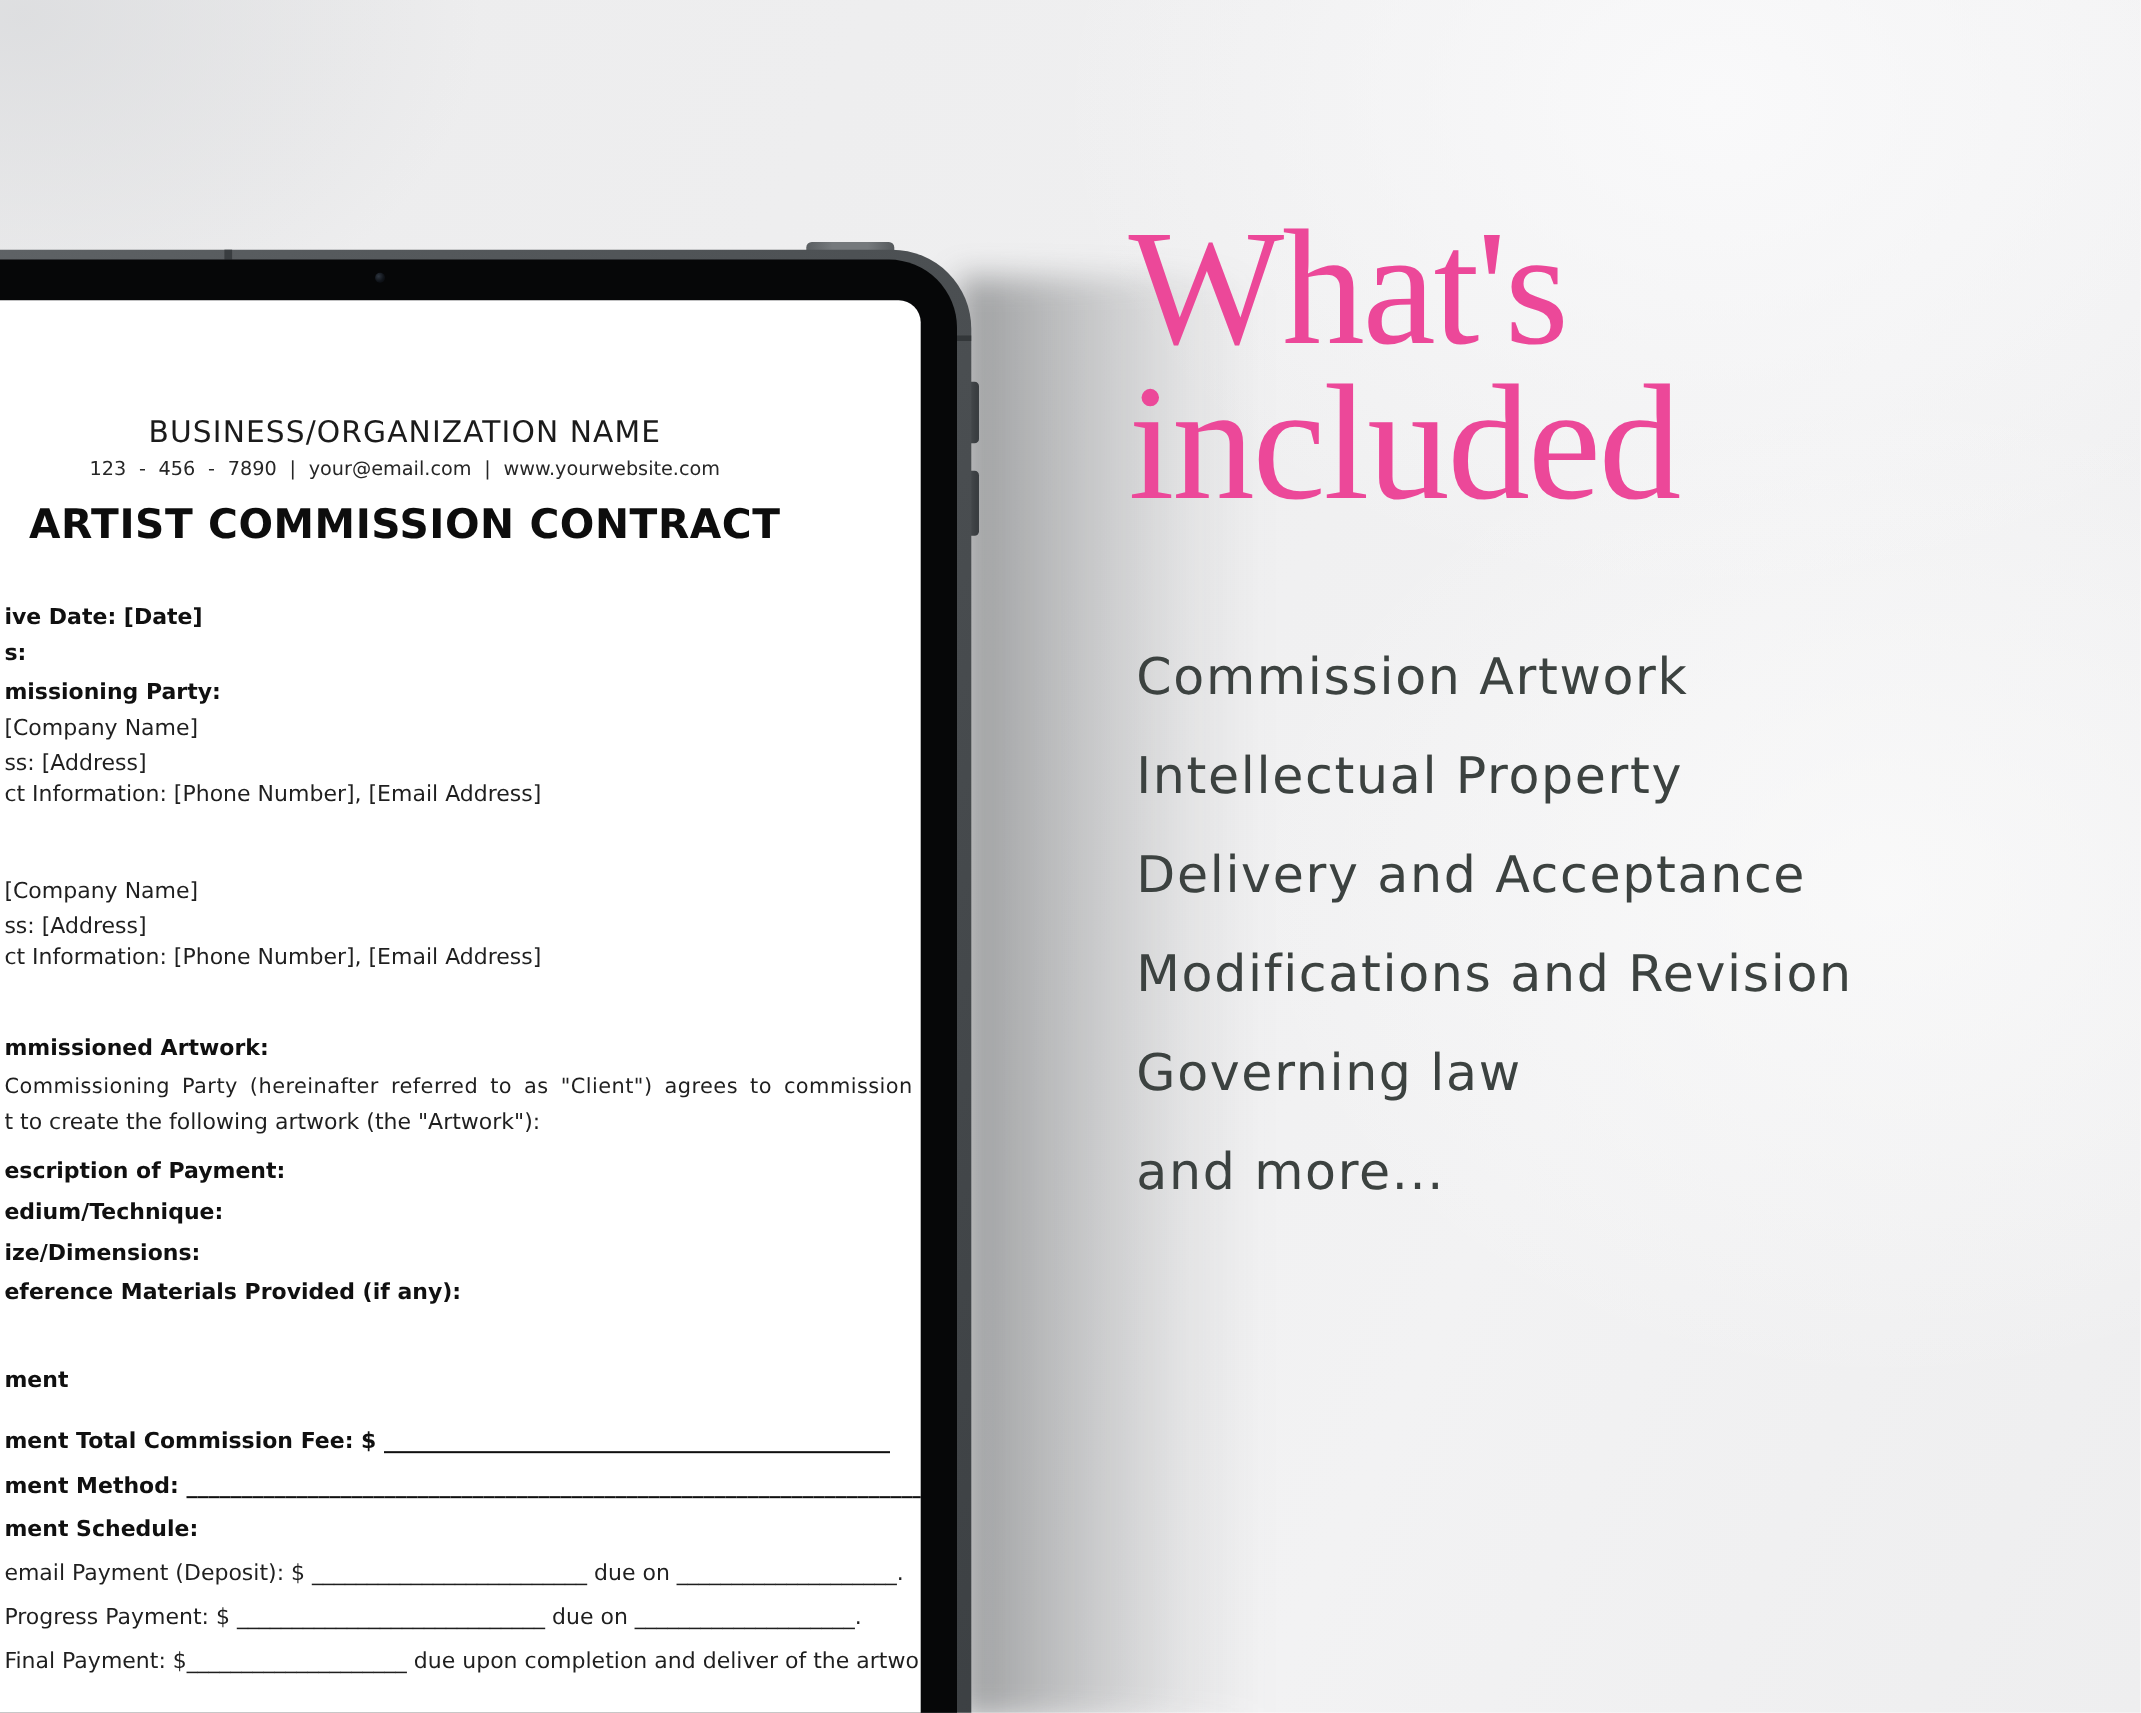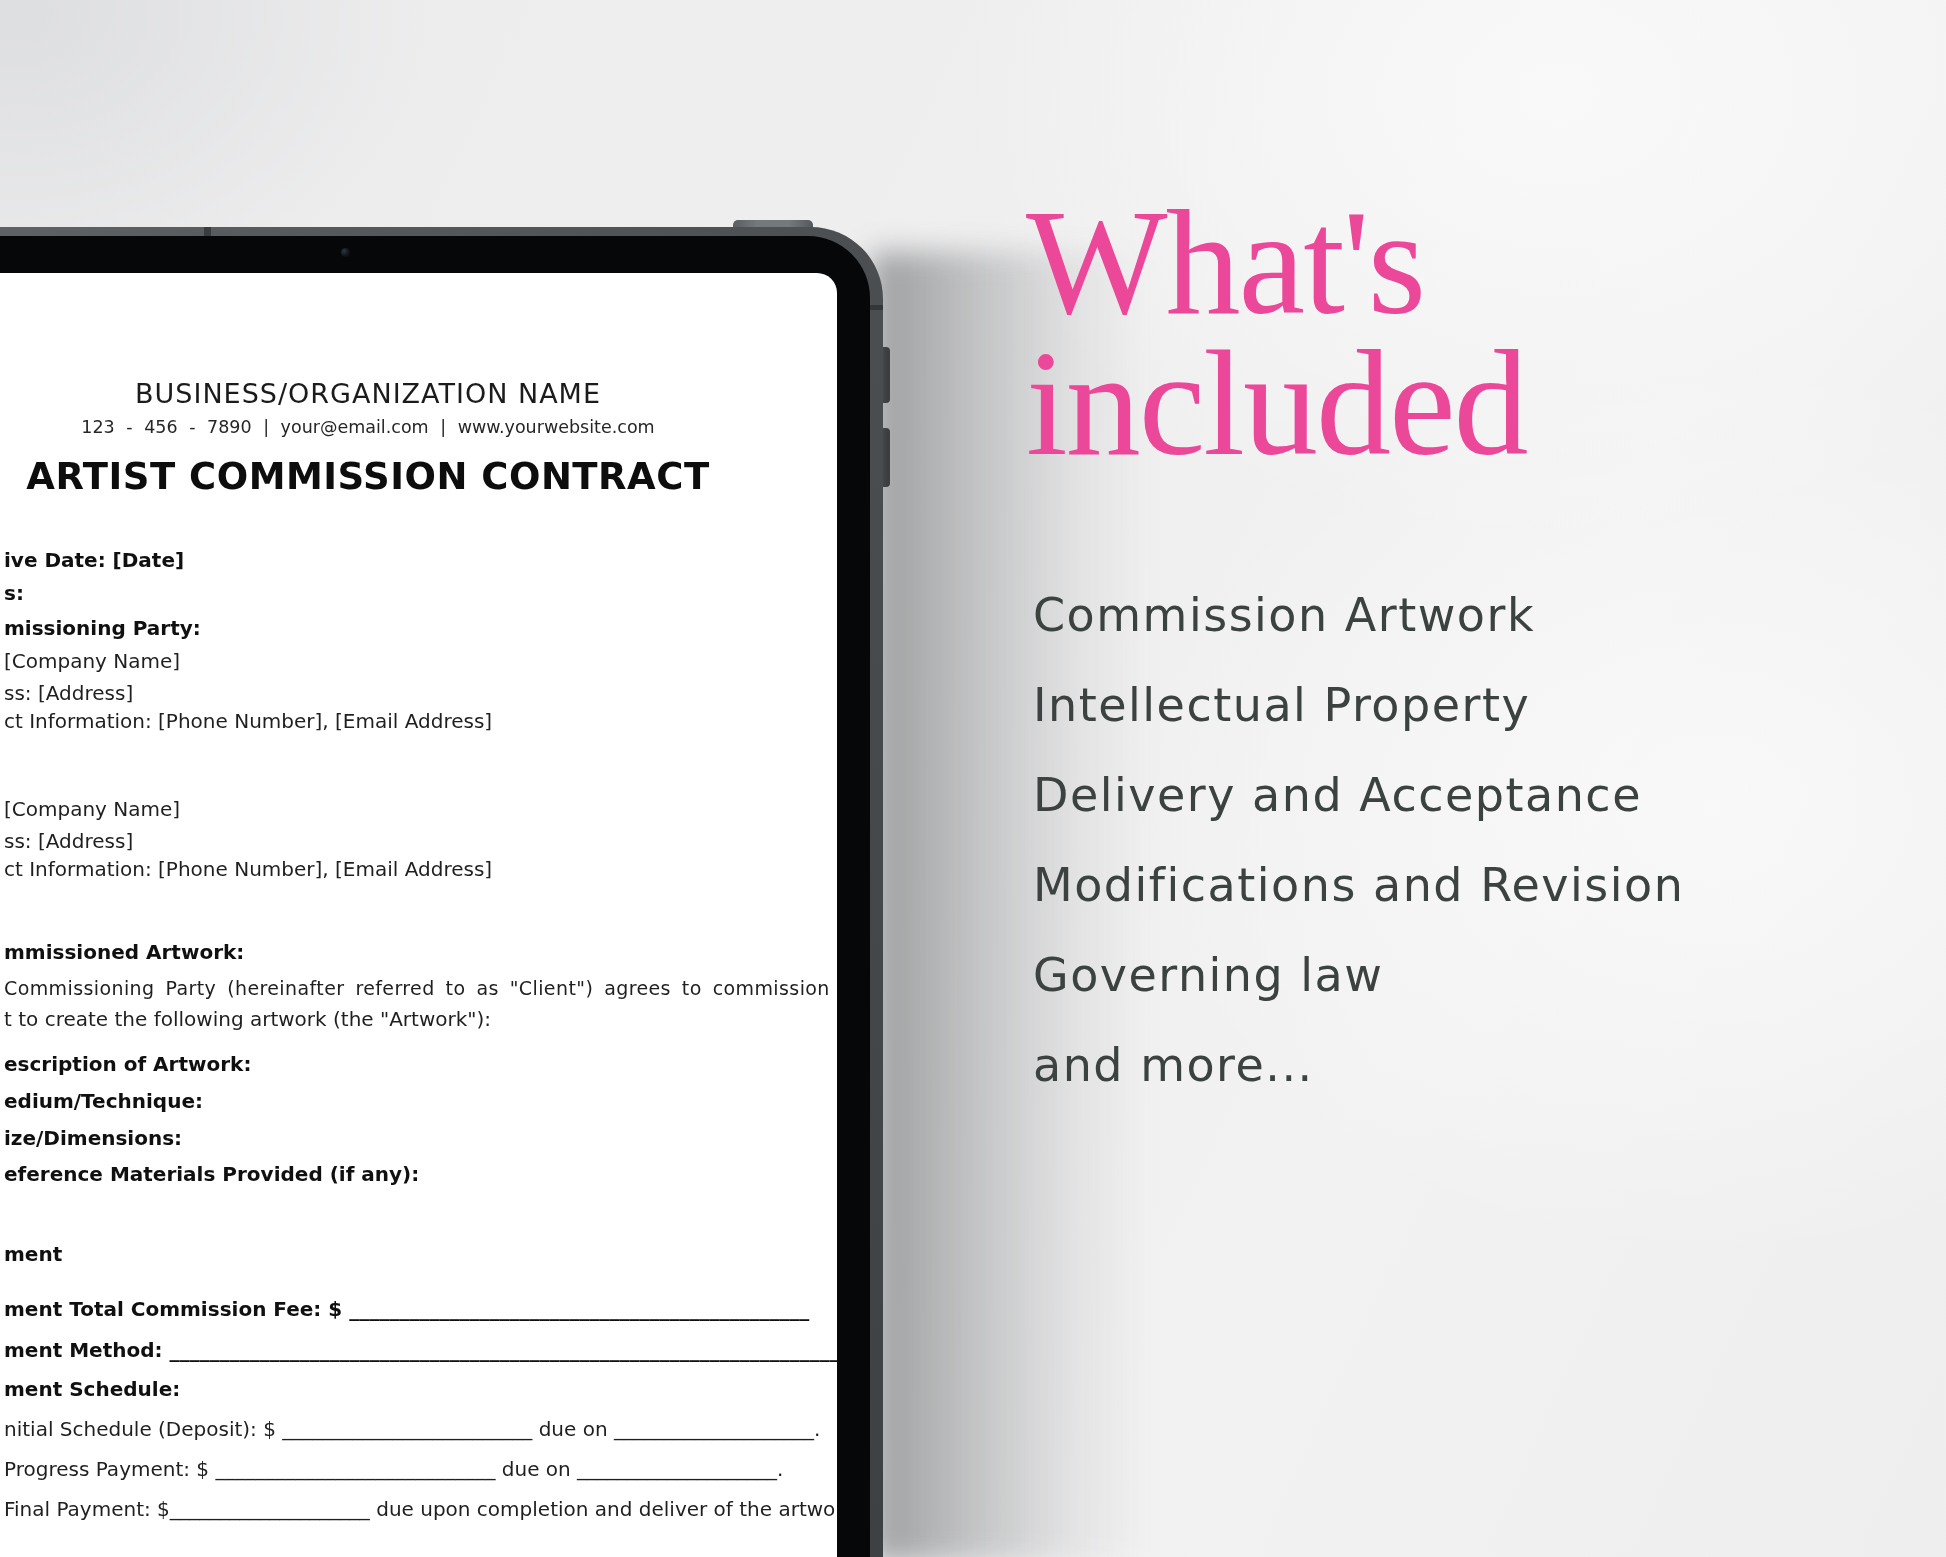--- a/index.html
+++ b/index.html
@@ -101,29 +101,29 @@
             <div class="doc-line bold" style="top: 616px;">missioning Party:</div>
             <div class="doc-line" style="top: 649px;"> [Company Name]</div>
             <div class="doc-line" style="top: 681px;">ss: [Address]</div>
             <div class="doc-line" style="top: 709px;">ct Information: [Phone Number], [Email Address]</div>
             <div class="doc-line" style="top: 797px;"> [Company Name]</div>
             <div class="doc-line" style="top: 829px;">ss: [Address]</div>
             <div class="doc-line" style="top: 857px;">ct Information: [Phone Number], [Email Address]</div>
             <div class="doc-line bold" style="top: 940px;">mmissioned Artwork:</div>
             <div class="doc-line wide" style="top: 977px;">Commissioning Party (hereinafter referred to as "Client") agrees to commission the</div>
             <div class="doc-line" style="top: 1007px;">t to create the following artwork (the "Artwork"):</div>
-            <div class="doc-line bold" style="top: 1052px;">escription of Artwork:</div>
+            <div class="doc-line bold" style="top: 1052px;">escription of Payment:</div>
             <div class="doc-line bold" style="top: 1089px;">edium/Technique:</div>
             <div class="doc-line bold" style="top: 1126px;">ize/Dimensions:</div>
             <div class="doc-line bold" style="top: 1162px;">eference Materials Provided (if any):</div>
             <div class="doc-line bold" style="top: 1242px;">ment</div>
             <div class="doc-line bold" style="top: 1297px;">ment Total Commission Fee: $ ______________________________________________</div>
             <div class="doc-line bold" style="top: 1338px;">ment Method: _____________________________________________________________________</div>
             <div class="doc-line bold" style="top: 1377px;">ment Schedule:</div>
-            <div class="doc-line" style="top: 1417px;">nitial Schedule (Deposit): $ _________________________ due on ____________________.</div>
+            <div class="doc-line" style="top: 1417px;">email Payment (Deposit): $ _________________________ due on ____________________.</div>
             <div class="doc-line" style="top: 1457px;">Progress Payment: $ ____________________________ due on ____________________.</div>
             <div class="doc-line" style="top: 1497px;">Final Payment: $____________________ due upon completion and deliver of the artwork.</div>
           </div>
       </div>
     </div>
   </div>
 </div>
 
 <div class="abs panel-heading">
   <div>What's</div>

